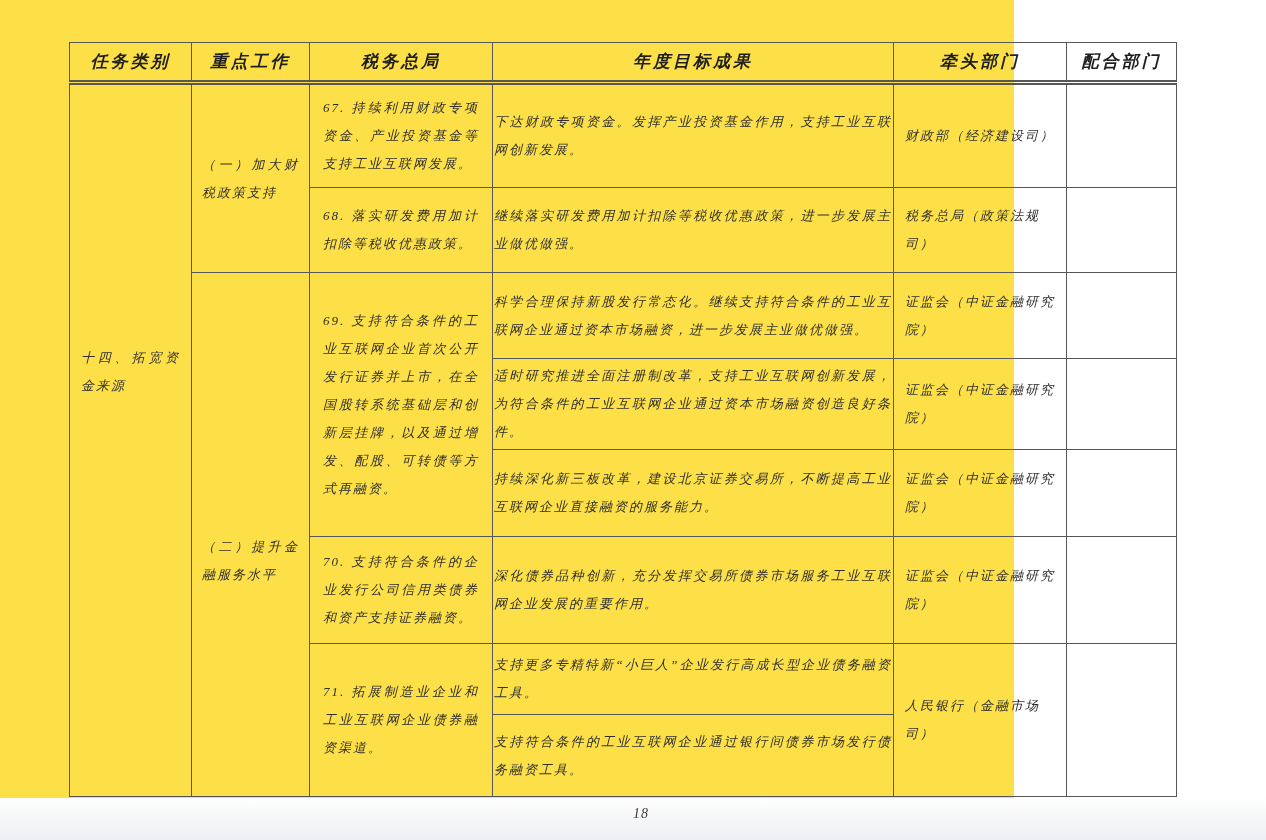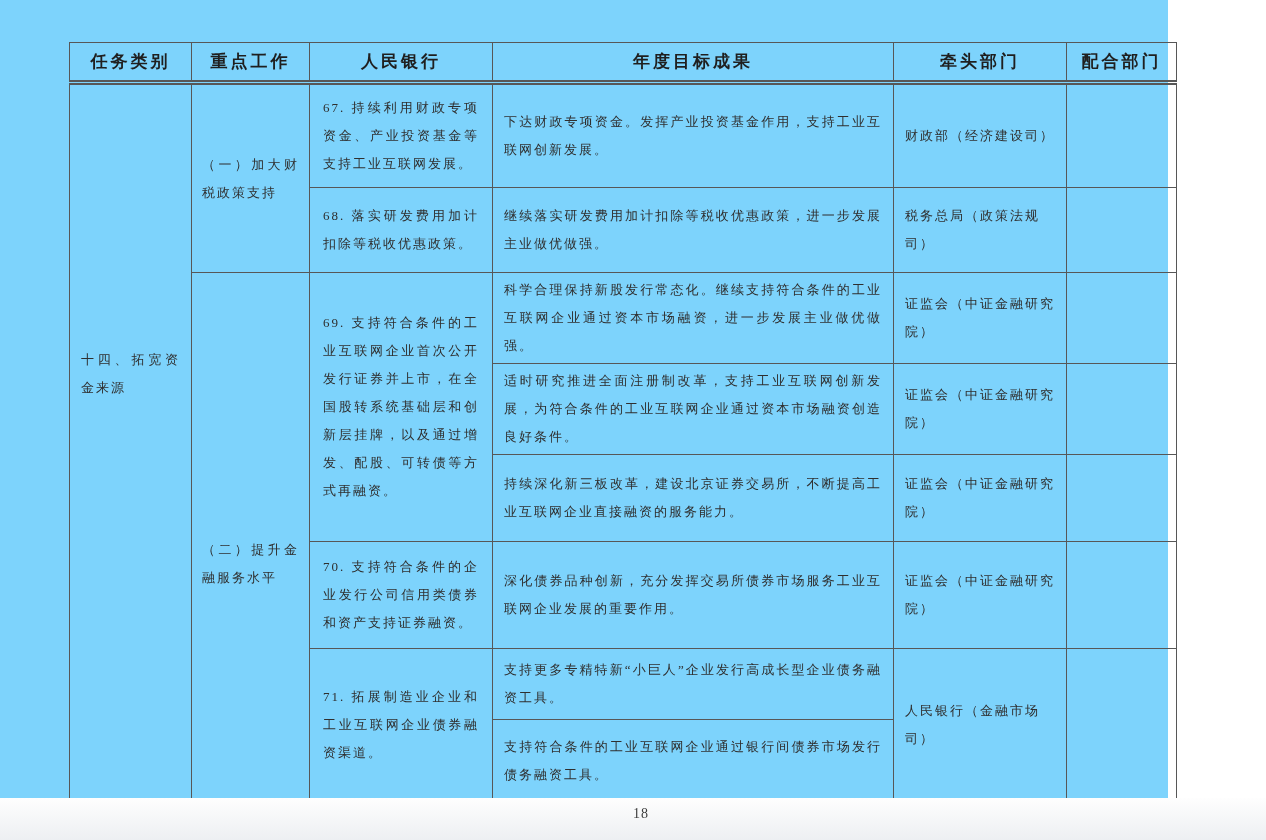--- a/index.html
+++ b/index.html
@@ -4,21 +4,21 @@
 <style>
   * { box-sizing: border-box; }
   html, body {
     margin: 0; padding: 0;
     width: 1266px; height: 840px;
     background: #ffffff;
     font-family: "Liberation Serif", "DejaVu Serif", serif;
     color: #2f2f2f;
     overflow: hidden;
   }
-  #page { position: relative; width: 1168px; height: 840px; background: #7dd3fc; }
+  #page { position: relative; width: 1014px; height: 840px; background: #fde047; font-style: italic; }
 
   table.plan {
     position: absolute; left: 69px; top: 42px;
     width: 1107px;
     border-collapse: collapse;
     table-layout: fixed;
   }
   table.plan th, table.plan td {
     border: 1.5px solid #575757;
     font-size: 13px;
@@ -47,21 +47,21 @@
     padding: 2px 10px;
     margin-top: 36px;
   }
   td.c-work.w2 { padding-top: 55px; }
   td.c-measure {
     text-align: justify; text-justify: inter-ideograph;
     padding: 3px 13px;
   }
   td.c-goal {
     text-align: justify; text-justify: inter-ideograph;
-    padding: 3px 11px;
+    padding: 3px 1px;
   }
   td.c-dept {
     text-align: left;
     padding: 3px 11px;
   }
   td.c-support { padding: 3px 8px; }
 
   tr.r-head { height: 40px; }
   tr.r67  { height: 105px; }
   tr.r68  { height: 85px; }
@@ -97,21 +97,21 @@
       <col style="width:118px">
       <col style="width:183px">
       <col style="width:401px">
       <col style="width:173px">
       <col style="width:110px">
     </colgroup>
     <thead>
       <tr class="r-head">
         <th>任务类别</th>
         <th>重点工作</th>
-        <th>人民银行</th>
+        <th>税务总局</th>
         <th>年度目标成果</th>
         <th>牵头部门</th>
         <th>配合部门</th>
       </tr>
     </thead>
     <tbody>
       <tr class="r67">
         <td class="c-cat" rowspan="8">十四、拓宽资金来源</td>
         <td class="c-work w1" rowspan="2">（一）加大财税政策支持</td>
         <td class="c-measure">67.  持续利用财政专项资金、产业投资基金等支持工业互联网发展。</td>

